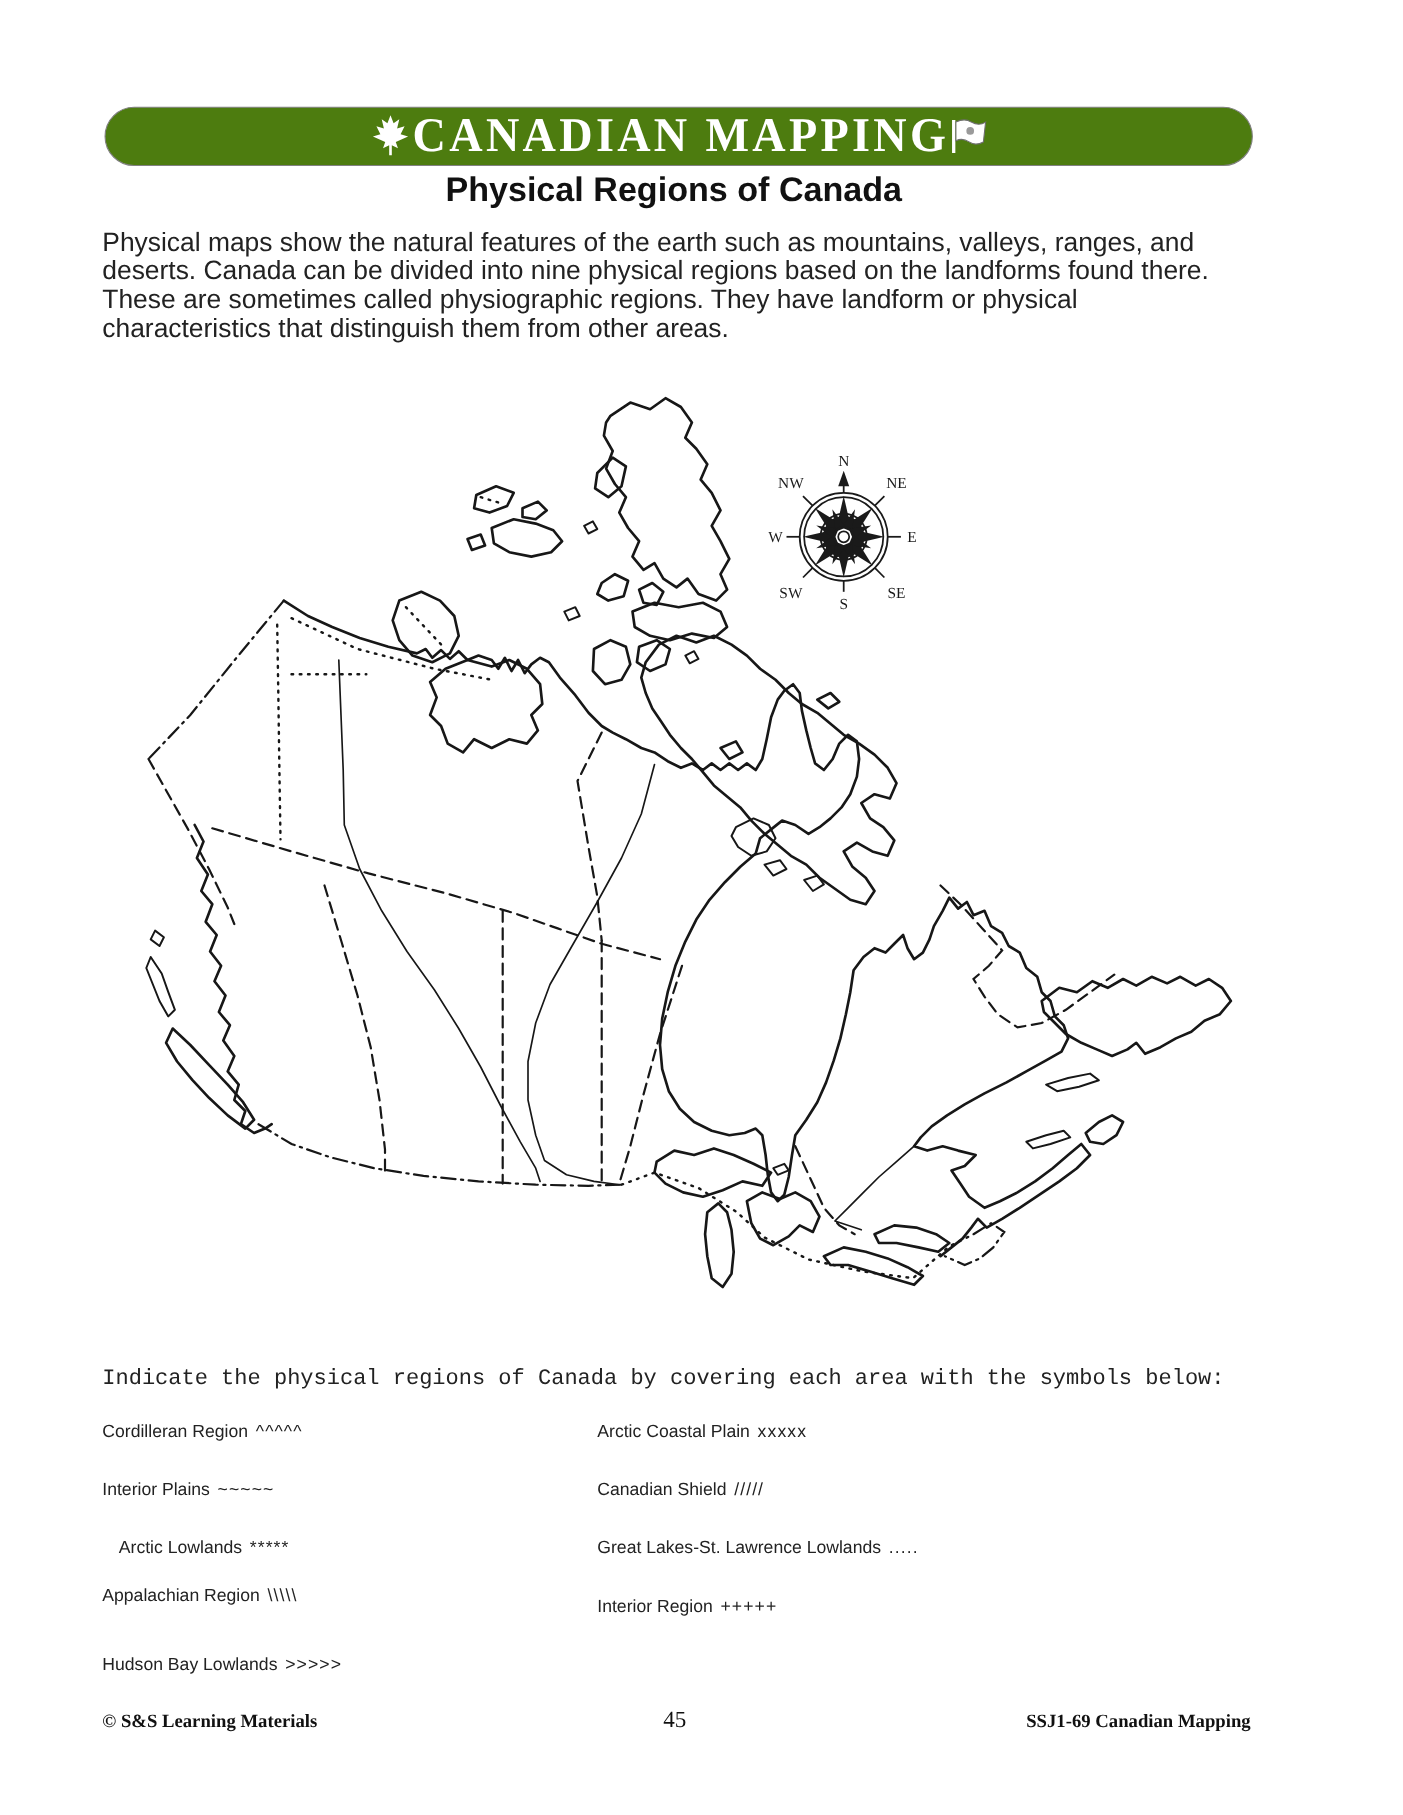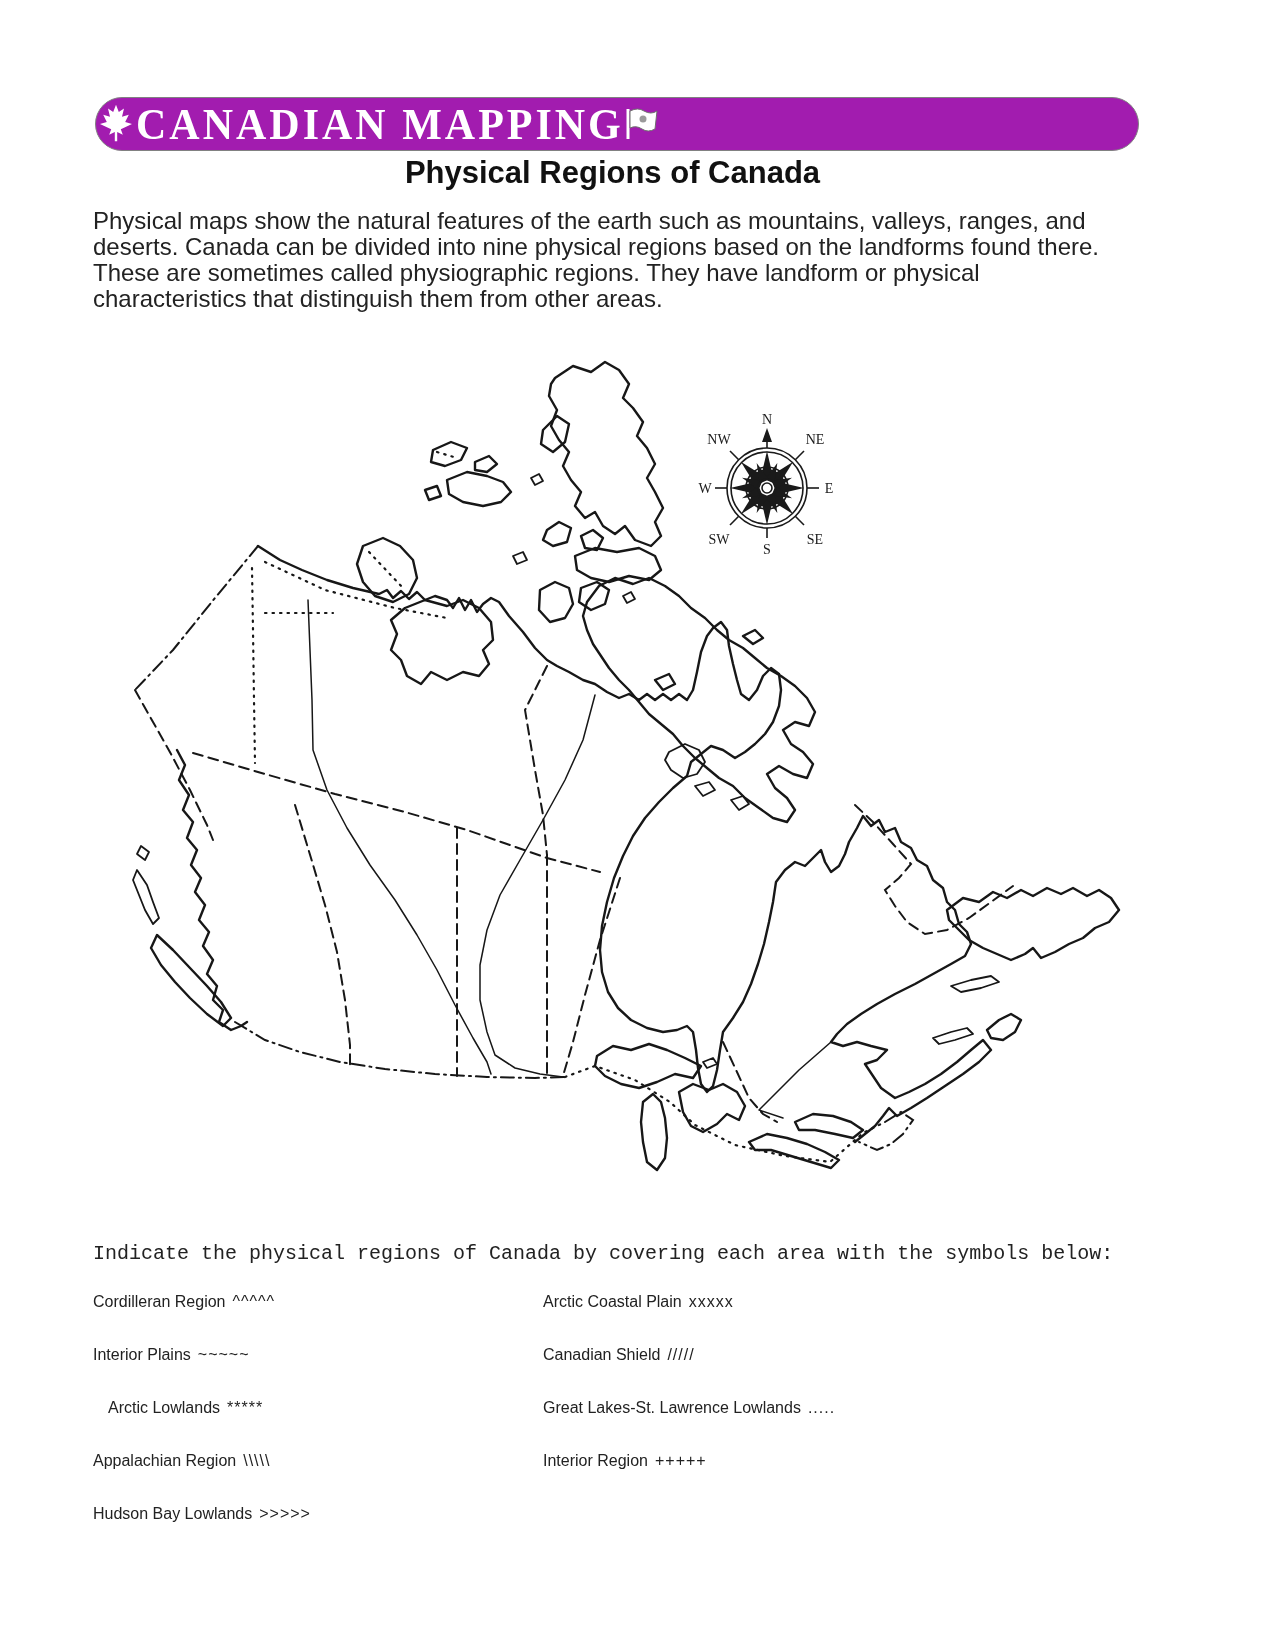--- a/index.html
+++ b/index.html
@@ -1,19 +1,19 @@
 <!DOCTYPE html>
 <html><head>
 <meta charset="utf-8">
 <style>
   html,body{margin:0;padding:0;background:#ffffff;}
   .page{position:relative;width:1275px;height:1650px;background:#ffffff;overflow:hidden;
         font-family:"Liberation Sans",sans-serif;color:#1e1e1e;}
   .banner{position:absolute;left:95px;top:97px;width:1042px;height:52px;border-radius:27px;
-          background:#a21caf;border:1px solid #818181;display:flex;align-items:center;justify-content:flex-start;}
+          background:#4d7c0f;border:1px solid #818181;display:flex;align-items:center;justify-content:center;}
   .banner-title{font-family:"Liberation Serif",serif;font-weight:bold;font-size:42px;color:#ffffff;
           letter-spacing:3px;line-height:1;transform:scaleY(1.05);}
   .page-title{position:absolute;left:0;top:155px;width:1225px;text-align:center;margin:0;
           font-size:31px;font-weight:bold;color:#111;}
   .intro{position:absolute;left:93px;top:208px;width:1015px;margin:0;font-size:24px;line-height:26px;color:#222;}
   .map-svg{position:absolute;left:95px;top:350px;}
   .instruction{position:absolute;left:93px;top:1242px;width:1060px;margin:0;font-size:20px;color:#222;font-family:Liberation Mono, monospace;}
   .regions{position:absolute;left:90px;top:1293px;width:1060px;height:270px;}
   .region-row{position:absolute;font-size:16px;color:#222;white-space:nowrap;}
   .region-symbol{margin-left:7px;letter-spacing:1px;}
@@ -229,25 +229,30 @@
     </div>
     <div class="region-row col-right" style="top:53px;">
       <span>Canadian Shield</span><span class="region-symbol">/////</span>
     </div>
     <div class="region-row col-left" style="top:106px;margin-left:15px;">
       <span>Arctic Lowlands</span><span class="region-symbol">*****</span>
     </div>
     <div class="region-row col-right" style="top:106px;">
       <span>Great Lakes-St. Lawrence Lowlands</span><span class="region-symbol">.....</span>
     </div>
-    <div class="region-row col-left" style="top:159px;">
+    <div class="region-row col-left" style="top:149px;">
       <span>Appalachian Region</span><span class="region-symbol">\\\\\</span>
     </div>
     <div class="region-row col-right" style="top:159px;">
       <span>Interior Region</span><span class="region-symbol">+++++</span>
     </div>
     <div class="region-row col-left" style="top:212px;">
       <span>Hudson Bay Lowlands</span><span class="region-symbol">&gt;&gt;&gt;&gt;&gt;</span>
     </div>
   </div>
 
+  <div class="footer">
+    <span class="footer-left">© S&amp;S Learning Materials</span>
+    <span class="footer-page">45</span>
+    <span class="footer-right">SSJ1-69 Canadian Mapping</span>
+  </div>
 
 </div>
 
 </body></html>

